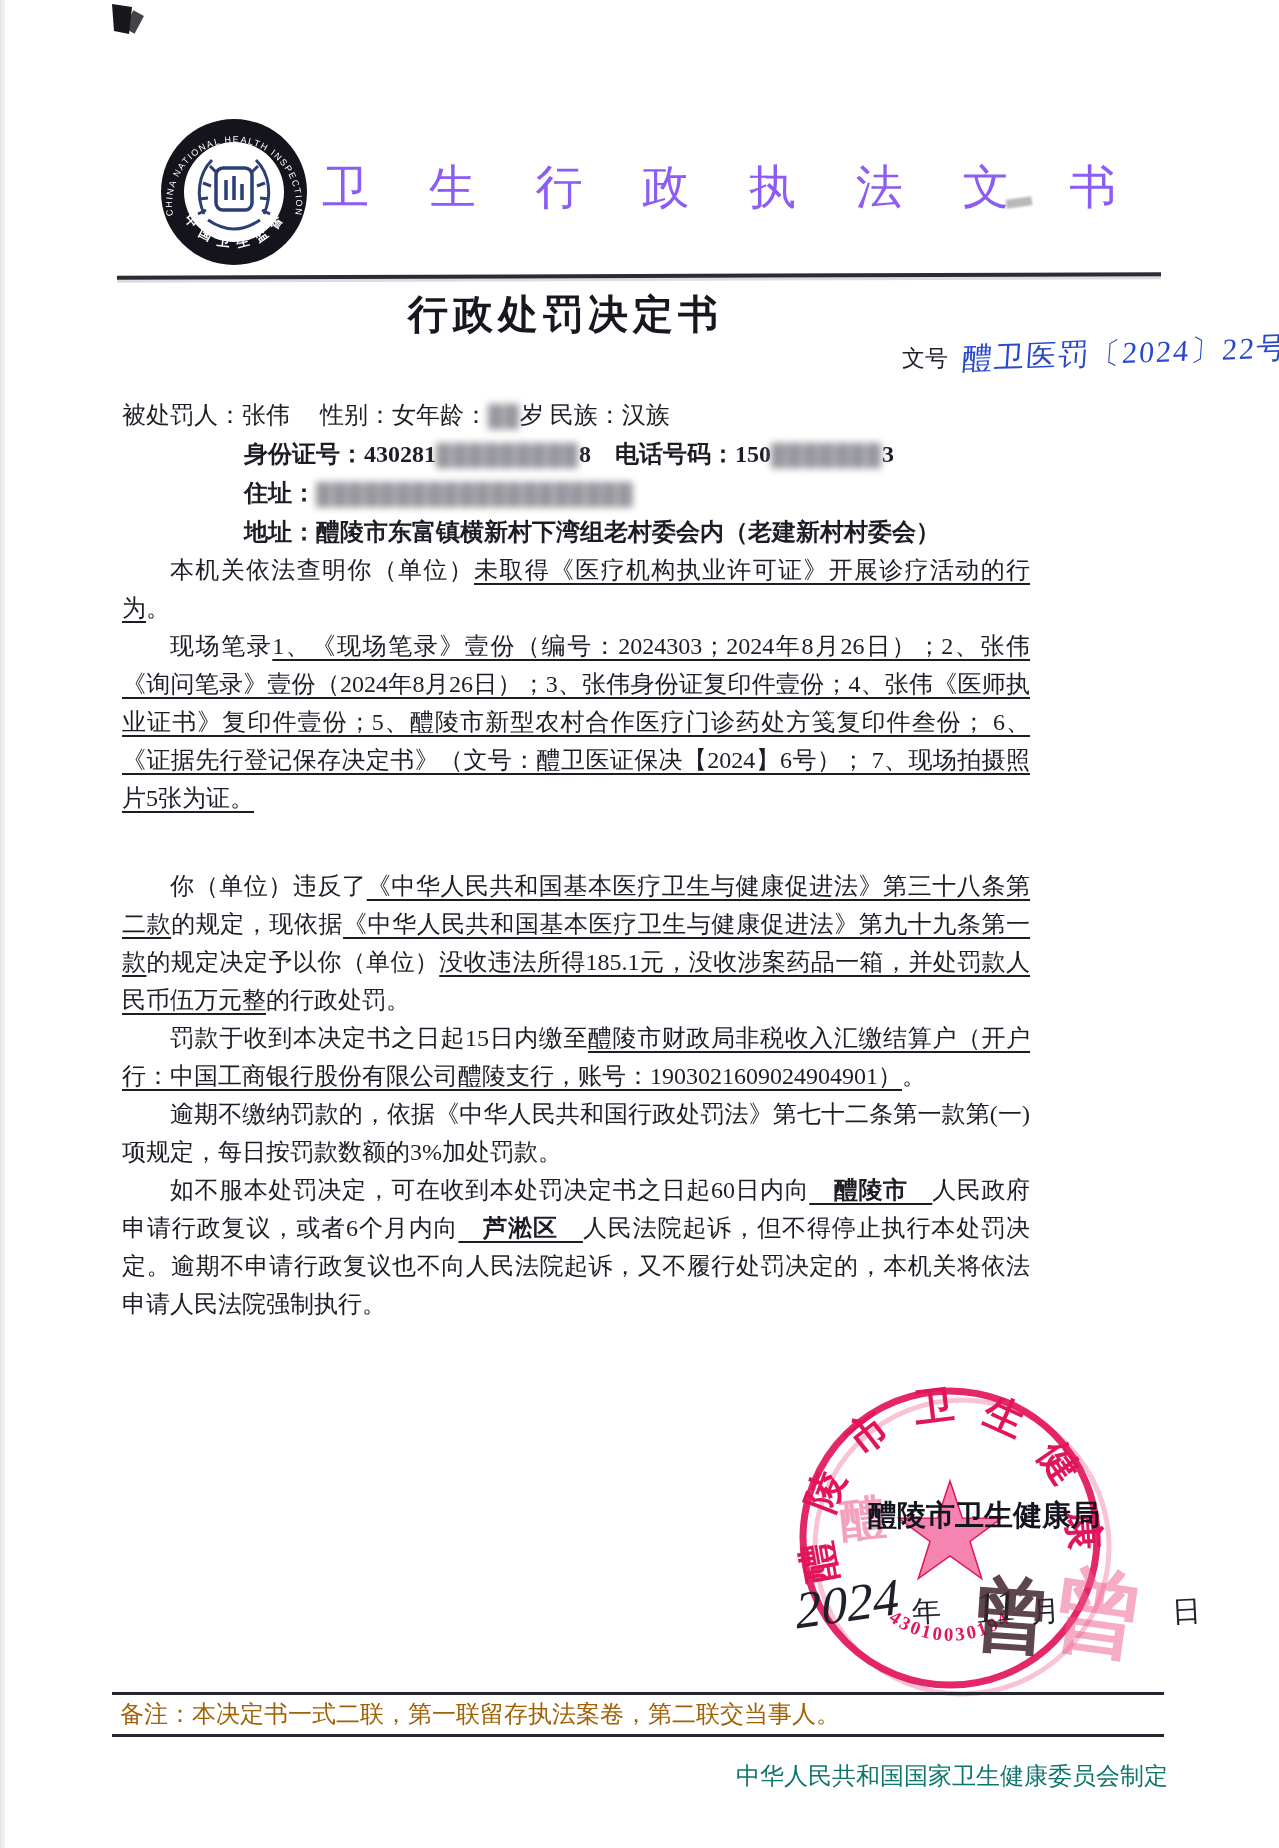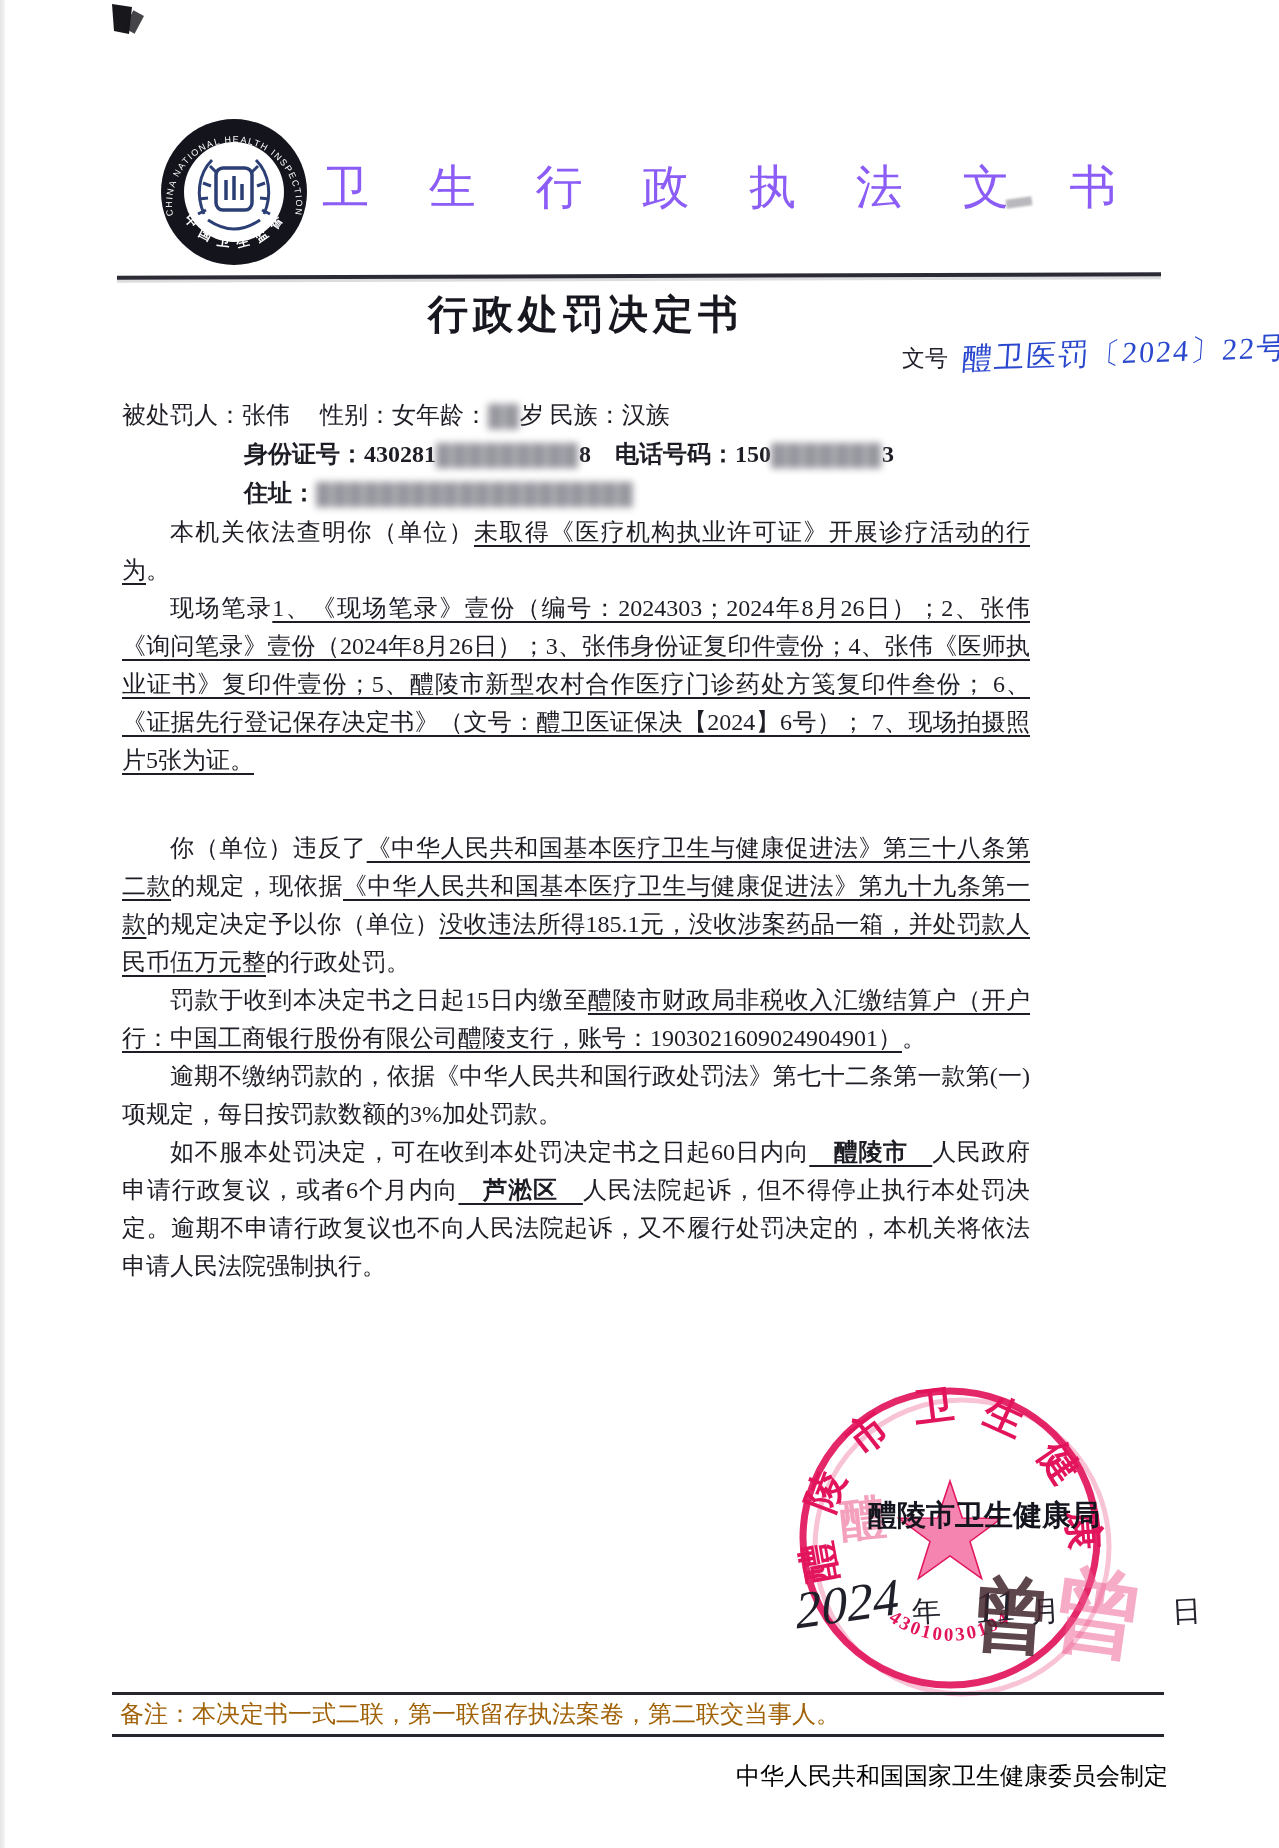--- a/index.html
+++ b/index.html
@@ -19,21 +19,21 @@
   
   .logo{position:absolute;left:156px;top:116px;width:156px;height:152px;}
   .hdr-title{
     position:absolute;left:322px;top:156px;width:840px;
     font-size:47px;letter-spacing:24px;font-weight:500;color:#8b5cf6;
     white-space:nowrap;
   }
   .rule{position:absolute;left:117px;top:274px;width:1044px;height:4px;
     background:#2b2b35;box-shadow:0 3px 0 rgba(60,60,70,.18);transform:rotate(-.2deg);}
   .doc-title{
-    position:absolute;left:428px;top:287px;
+    position:absolute;left:408px;top:287px;
     font-size:40px;font-weight:bold;letter-spacing:5px;color:#17171f;white-space:nowrap;
   }
   .doc-no{position:absolute;left:858px;top:336px;white-space:nowrap;}
   .doc-no .lbl{font-size:23px;color:#22222c;margin-left:44px;}
   .hw-blue{
     display:inline-block;font-size:30px;color:#2a48cd;
     transform:rotate(-2deg) skewX(-6deg) translateY(-3px);
     letter-spacing:2px;margin-left:10px;
   }
   
@@ -69,21 +69,21 @@
     position:absolute;left:972px;top:1562px;font-size:80px;font-weight:bold;
     color:#43262f;opacity:.85;transform:rotate(4deg);
   }
   
   .remark-line{position:absolute;left:112px;width:1052px;height:3px;background:#26262e;}
   .rl-top{top:1692px;}
   .rl-bot{top:1734px;height:2.5px;}
   .remark-row{position:absolute;left:120px;top:1698px;font-size:24px;white-space:nowrap;color:#a16207;}
   .footer-note{
     position:absolute;left:120px;top:1760px;width:1048px;
-    text-align:right;font-size:24px;color:#000000;
+    text-align:right;font-size:24px;color:#0f766e;
   }
 </style>
 </head>
 <body>
 
 <div class="page">
   <div class="edge-shade"></div>
   <div class="art art1"></div>
   <div class="art art2"></div>
   <div class="art3 art"></div>
@@ -119,20 +119,21 @@
 
   <div class="doc-no">
     <span class="lbl">文号</span>
     <span class="hw-blue">醴卫医罚〔2024〕22号</span>
   </div>
 
   <div class="body-text">
     <div class="para"><span>被处罚人：张伟　 性别：女年龄：</span><span class="blur">██</span><span>岁 民族：汉族</span></div>
     <div class="para p-cont"><span>身份证号：430281</span><span class="blur">█████████</span><span>8　电话号码：150</span><span class="blur">███████</span><span>3</span></div>
     <div class="para p-cont"><span>住址：</span><span class="blur">████████████████████</span></div>
+    <div class="para p-cont"><span>地址：醴陵市东富镇横新村下湾组老村委会内（老建新村村委会）</span></div>
     <div class="para p-ind"><span>本机关依法查明你（单位）</span><span class="u">未取得《医疗机构执业许可证》开展诊疗活动的行为</span><span>。</span></div>
     <div class="para p-ind"><span>现场笔录</span><span class="u">1、《现场笔录》壹份（编号：2024303；2024年8月26日）；2、张伟《询问笔录》壹份（2024年8月26日）；3、张伟身份证复印件壹份；4、张伟《医师执业证书》复印件壹份；5、醴陵市新型农村合作医疗门诊药处方笺复印件叁份； 6、《证据先行登记保存决定书》（文号：醴卫医证保决【2024】6号）； 7、现场拍摄照片5张为证。</span></div>
     <div class="para p-ind gap-top"><span>你（单位）违反了</span><span class="u">《中华人民共和国基本医疗卫生与健康促进法》第三十八条第二款</span><span>的规定，现依据</span><span class="u">《中华人民共和国基本医疗卫生与健康促进法》第九十九条第一款</span><span>的规定决定予以你（单位）</span><span class="u">没收违法所得185.1元，没收涉案药品一箱，并处罚款人民币伍万元整</span><span>的行政处罚。</span></div>
     <div class="para p-ind"><span>罚款于收到本决定书之日起15日内缴至</span><span class="u">醴陵市财政局非税收入汇缴结算户（开户行：中国工商银行股份有限公司醴陵支行，账号：1903021609024904901）</span><span>。</span></div>
     <div class="para p-ind"><span>逾期不缴纳罚款的，依据《中华人民共和国行政处罚法》第七十二条第一款第(一)项规定，每日按罚款数额的3%加处罚款。</span></div>
     <div class="para p-ind"><span>如不服本处罚决定，可在收到本处罚决定书之日起60日内向</span><span class="u fill">　醴陵市　</span><span>人民政府申请行政复议，或者6个月内向</span><span class="u fill">　芦淞区　</span><span>人民法院起诉，但不得停止执行本处罚决定。逾期不申请行政复议也不向人民法院起诉，又不履行处罚决定的，本机关将依法申请人民法院强制执行。</span></div>
   </div>
 
   <svg class="seal-svg" viewBox="0 0 340 330">
     <defs>

